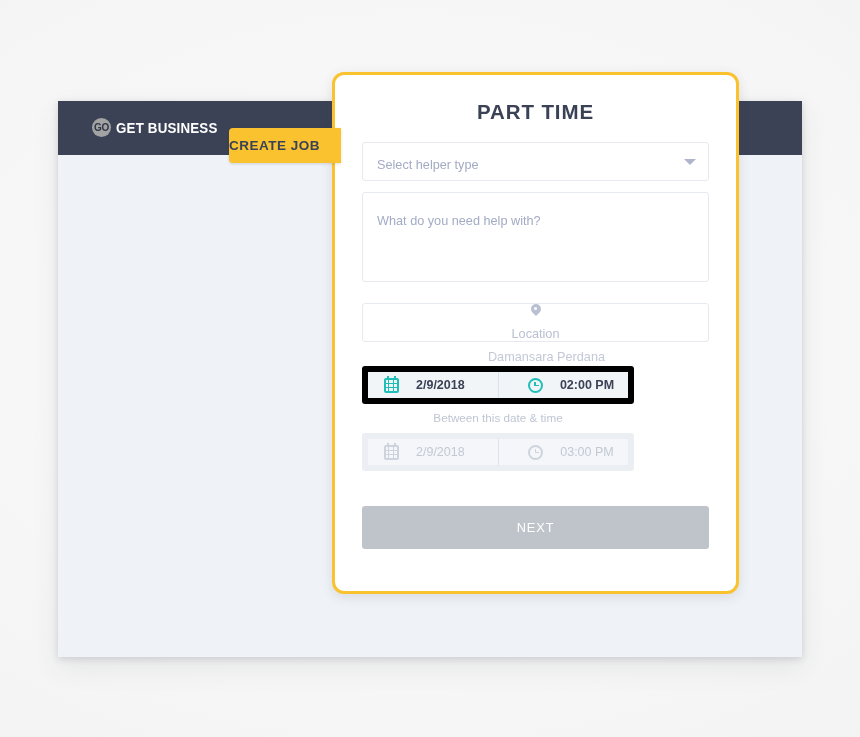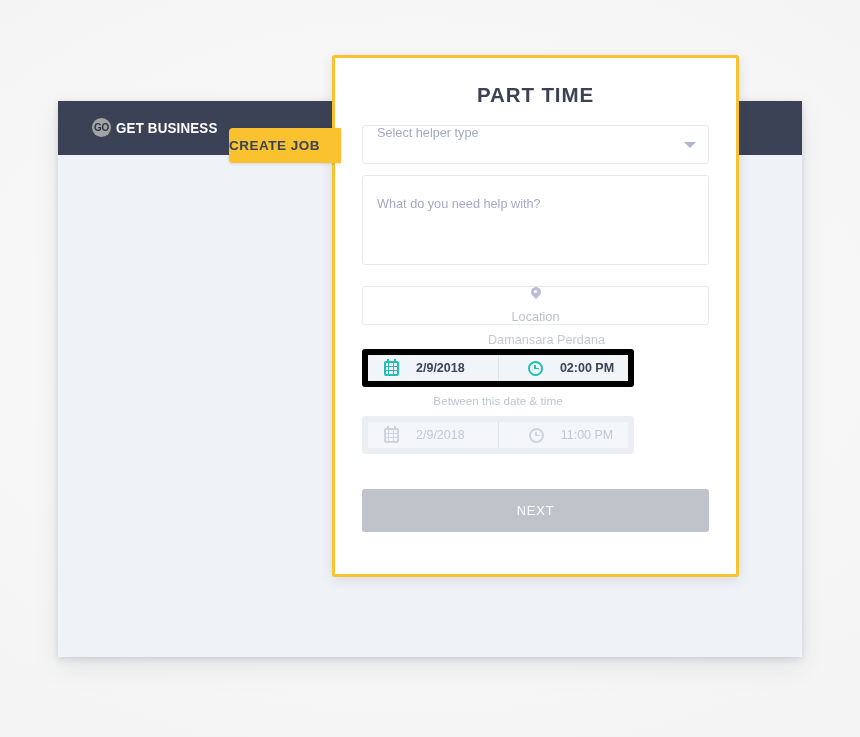--- a/index.html
+++ b/index.html
@@ -96,26 +96,26 @@
     letter-spacing: 0.5px;
     z-index: 6;
     box-shadow: 0 1px 3px rgba(60,64,80,0.18);
     cursor: pointer;
   }
 
   
   .modal {
     position: absolute;
     left: 332px;
-    top: 55px;
+    top: 72px;
     width: 407px;
     height: 522px;
     background: #ffffff;
     border: 3px solid #f9c22e;
-    border-radius: 3px;
+    border-radius: 12px;
     z-index: 5;
     box-shadow: 0 3px 12px rgba(60,64,80,0.13);
   }
 
   .modal-title {
     text-align: center;
     color: #3b4256;
     font-size: 20.5px;
     font-weight: bold;
     letter-spacing: 0.9px;
@@ -132,22 +132,22 @@
     width: 100%;
     background: #ffffff;
     border: 1px solid #e6e9ef;
     border-radius: 3px;
     position: relative;
   }
 
   .select-field {
     height: 39px;
     display: flex;
-    align-items: flex-start;
-    padding: 0 14px;
+    align-items: flex-end;
+    padding: 8px 14px;
     cursor: pointer;
   }
 
   .placeholder-text {
     color: #a3abc4;
     font-size: 12.7px;
   }
 
   .chevron-down-icon {
     position: absolute;
@@ -403,21 +403,21 @@
     <div class="between-caption">Between this date &amp; time</div>
 
     
     <div class="datetime-row is-disabled">
       <div class="dt-cell">
         <span class="calendar-icon"></span>
         <span class="dt-text">2/9/2018</span>
       </div>
       <div class="dt-cell">
         <span class="clock-icon"></span>
-        <span class="dt-text">11:00 PM</span>
+        <span class="dt-text">03:00 PM</span>
       </div>
     </div>
 
     
     <button class="next-button">NEXT</button>
 
   </div>
 </div>
 
 </body></html>

